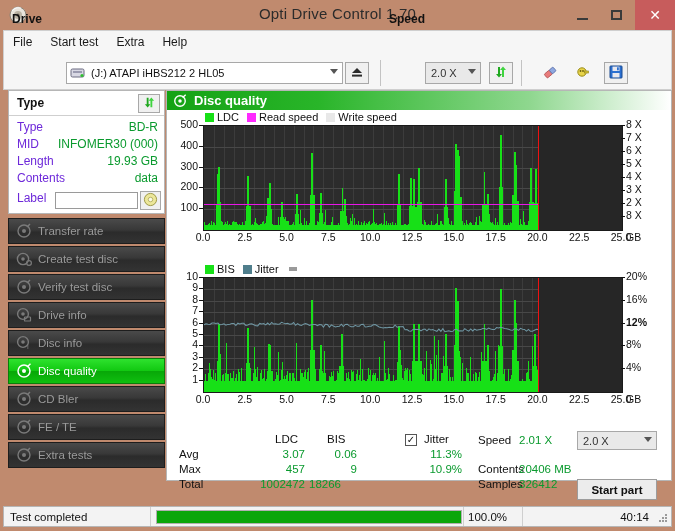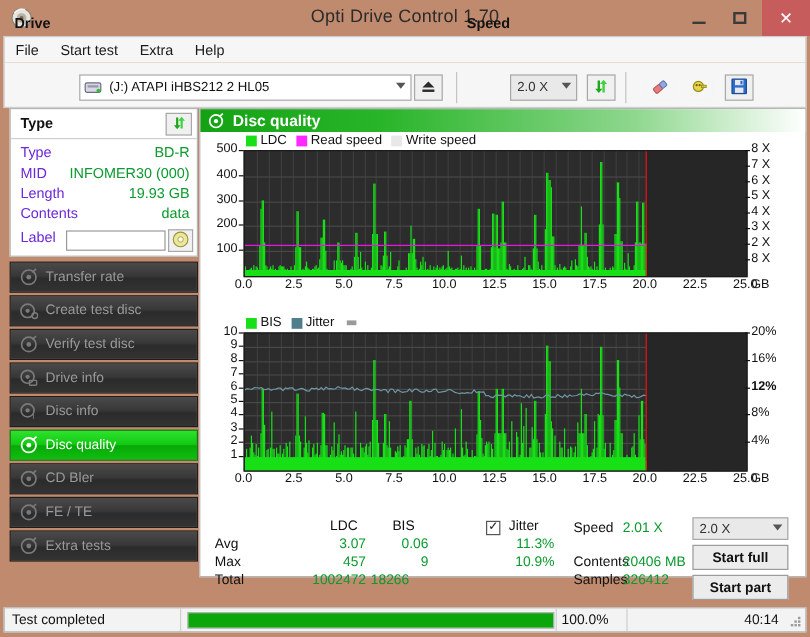--- a/index.html
+++ b/index.html
@@ -1367,21 +1367,20 @@
       <div class="stv" style="left:352px;top:3px;width:52px;text-align:left;">2.01 X</div>
       <div class="st" style="left:311px;top:32px;">Contents</div>
       <div class="stv" style="left:352px;top:32px;width:58px;text-align:left;">20406 MB</div>
       <div class="st" style="left:311px;top:47px;">Samples</div>
       <div class="stv" style="left:352px;top:47px;width:58px;text-align:left;">326412</div>
 
       <div class="sp-combo" style="top:0px;">
         <span class="sc-text">2.0 X</span>
         <i class="combo-arrow" style="top:5px;"></i>
       </div>
-      <div class="start-btn" style="top:23px;">Start full</div>
       <div class="start-btn" style="top:48px;">Start part</div>
     </div>
   </div>
 
   <div class="statusbar">
     <div class="sb-text">Test completed</div>
     <div class="sb-div" style="left:146px;"></div>
     <div class="progress-outer">
       <div class="progress-inner" id="progress-fill" style="width: 100%;"></div>
     </div>

